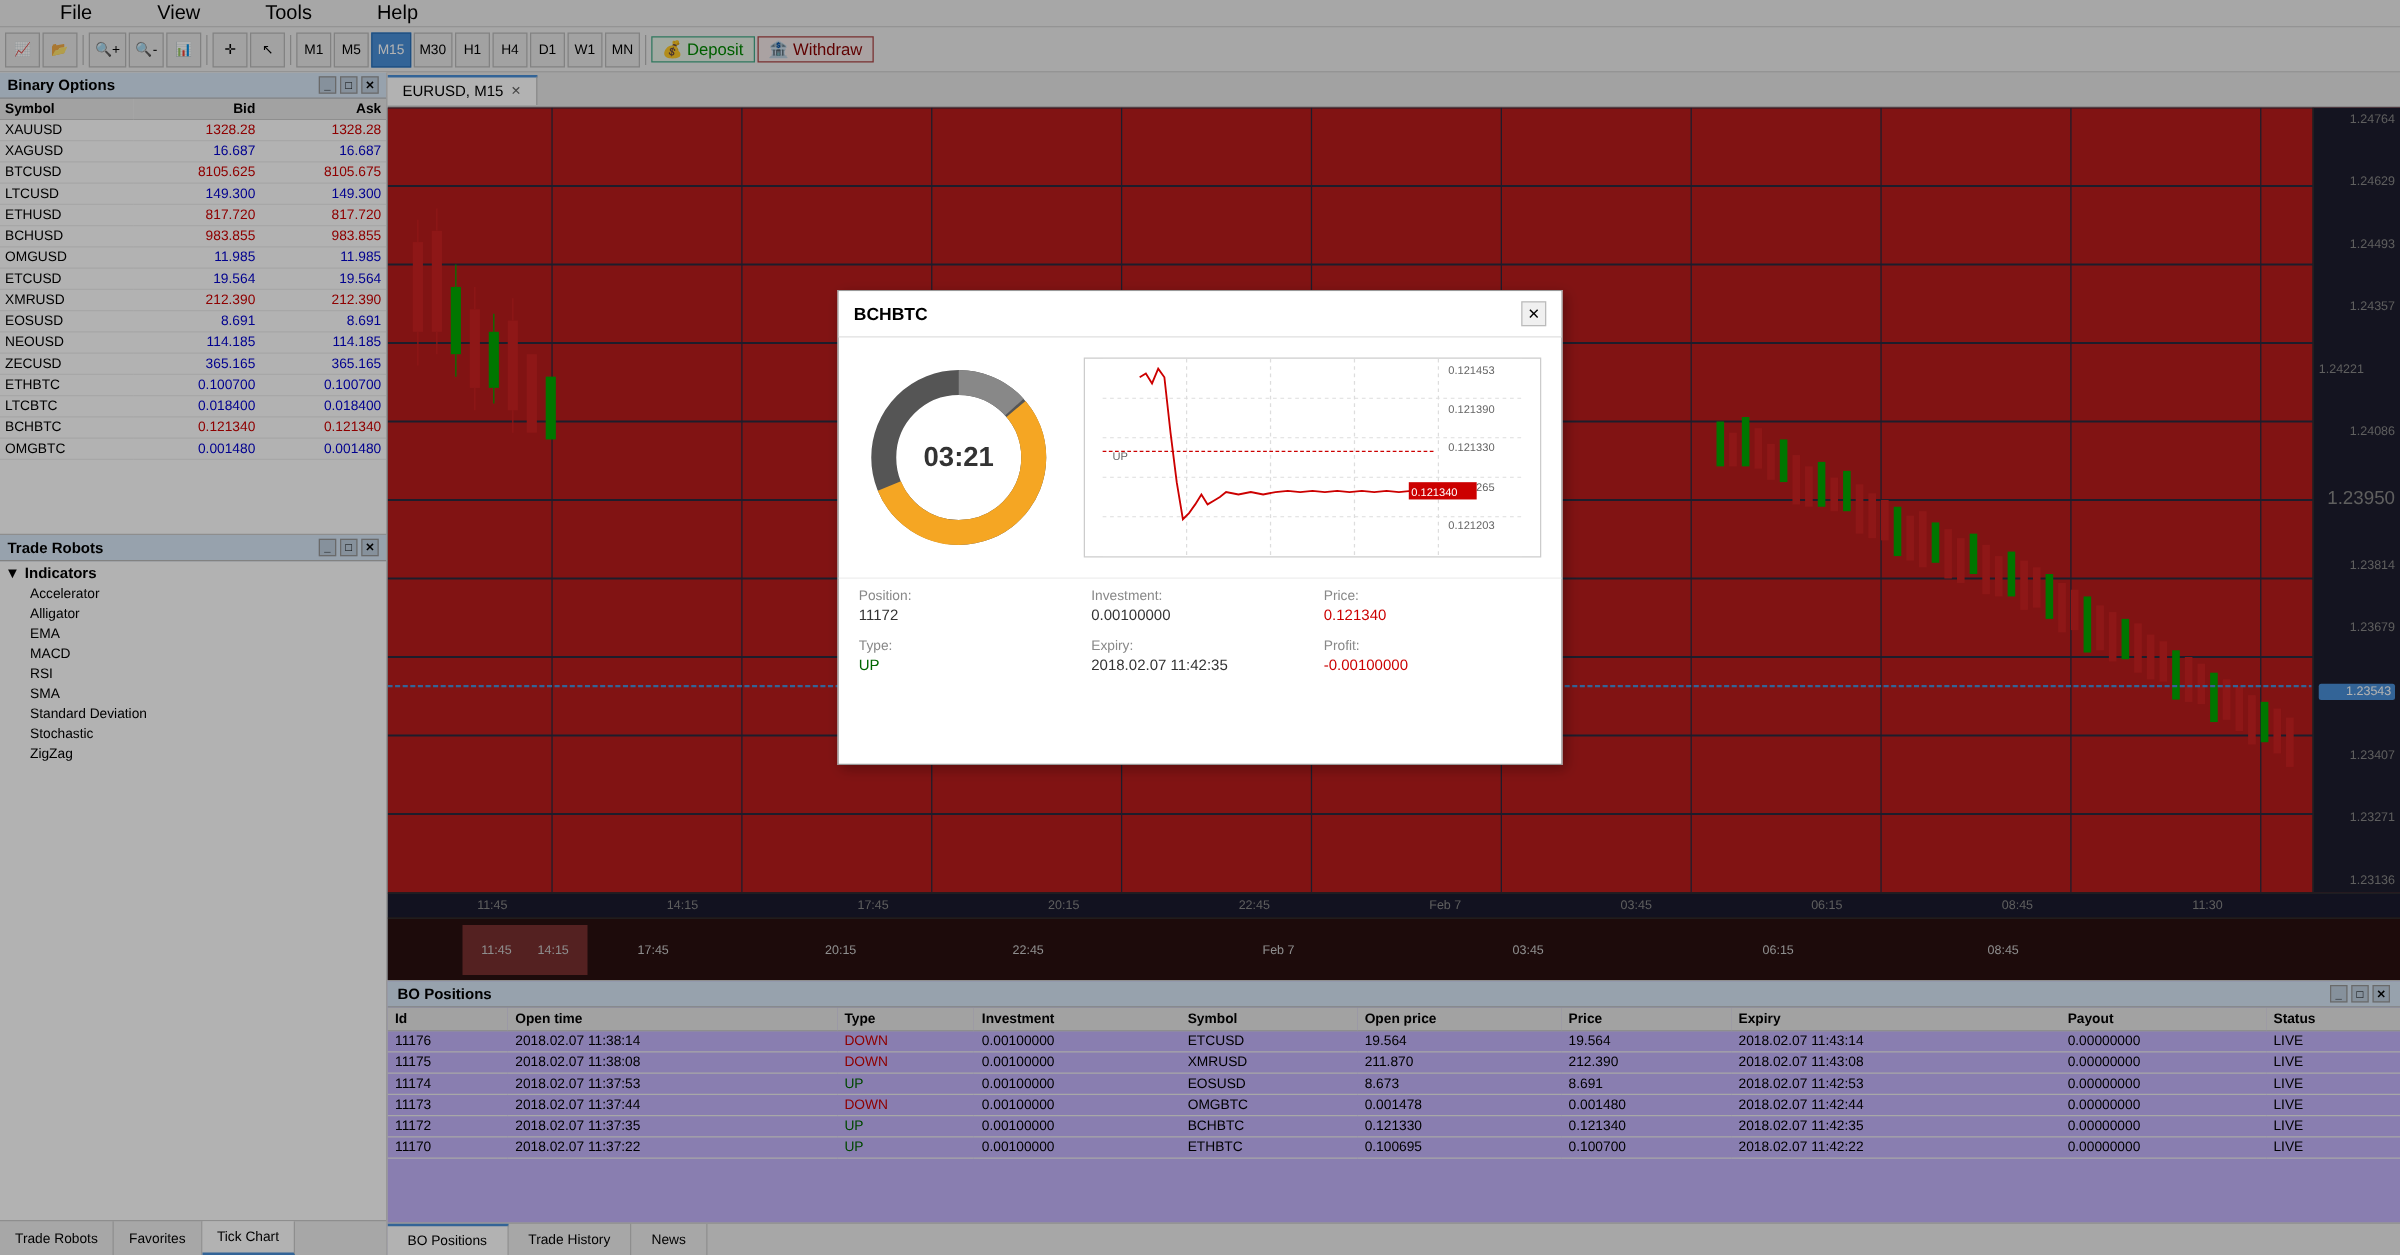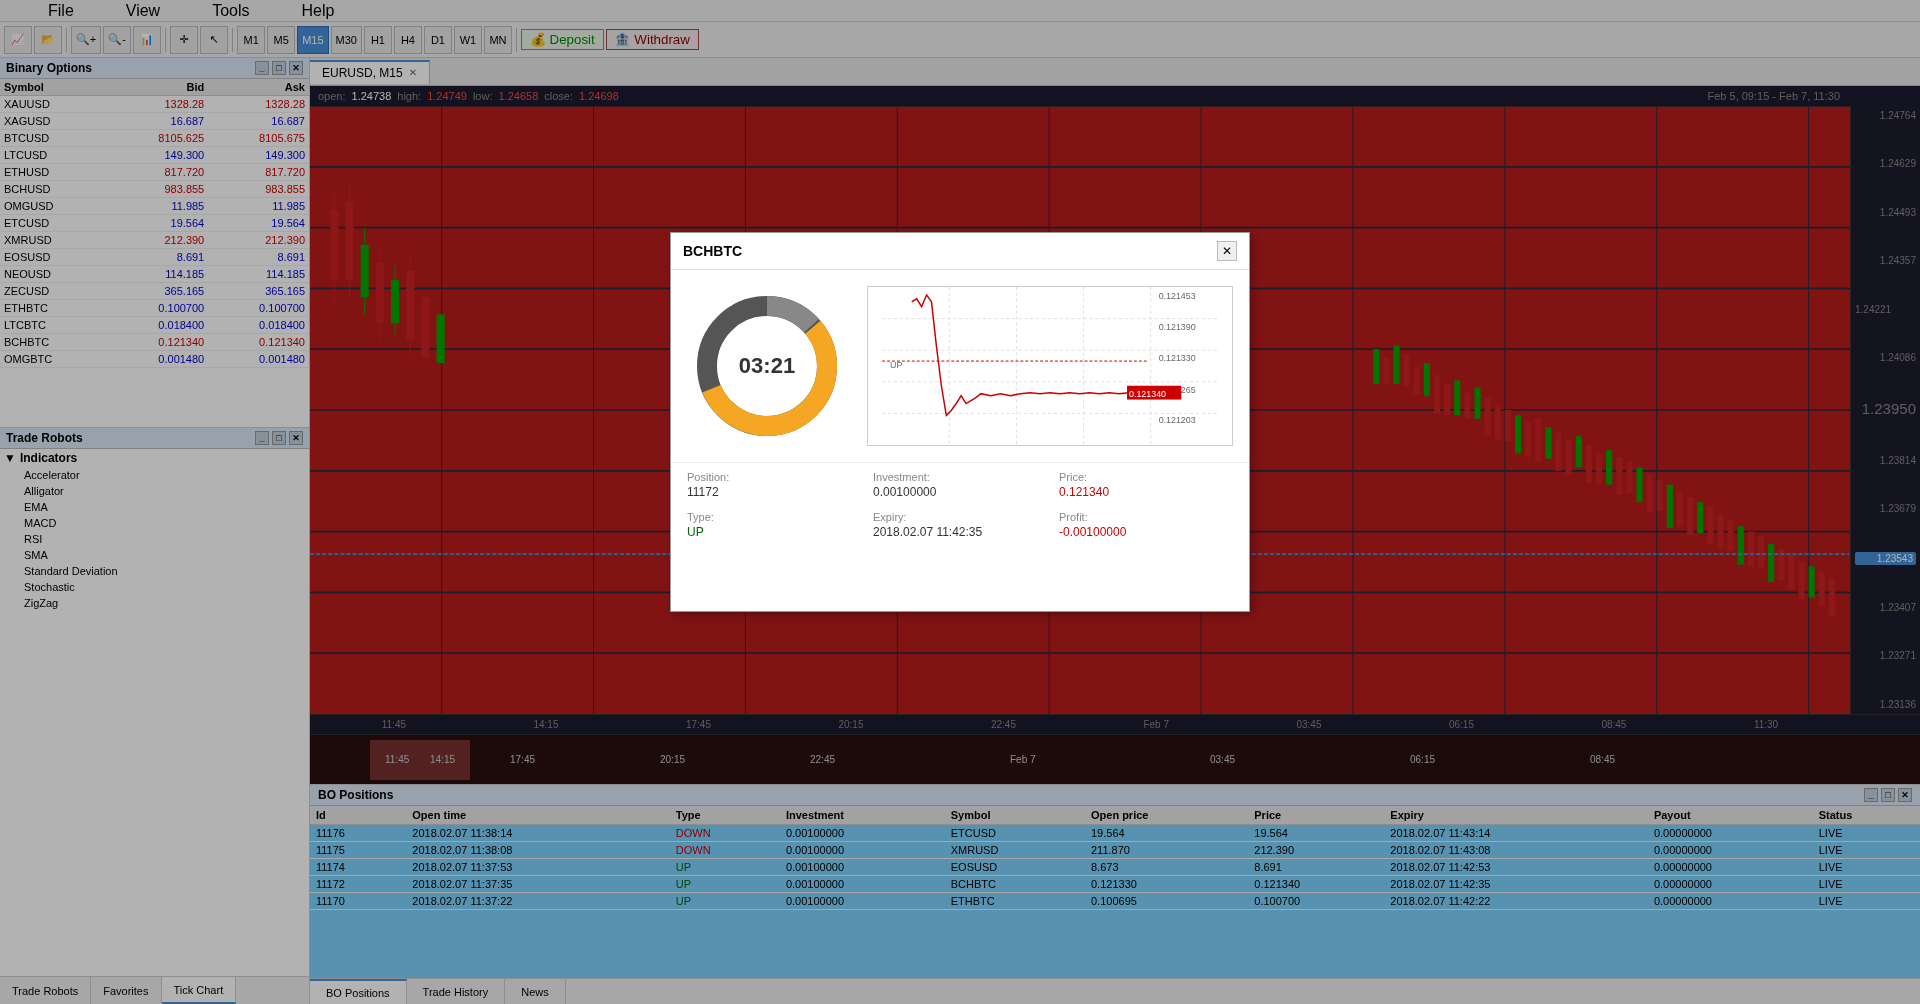--- a/index.html
+++ b/index.html
@@ -57,21 +57,21 @@
     
     .chart-tab-bar { height: 28px; background: #e8e8e8; display: flex; align-items: center; border-bottom: 1px solid #bbb; }
     .chart-tab { padding: 4px 12px; font-size: 12px; background: #fff; border-right: 1px solid #bbb; border-top: 2px solid #4a90d9; cursor: pointer; display: flex; align-items: center; gap: 6px; }
     .chart-tab-close { font-size: 10px; color: #666; cursor: pointer; }
 
     
     .chart-area { flex: 1; position: relative; background: #1a1a2e; overflow: hidden; }
     .chart-info-bar { background: #1a1a2e; color: #ccc; padding: 4px 8px; font-size: 11px; display: flex; align-items: center; gap: 6px; }
 
     
-    .bottom-panel { height: 220px; background: #7dd3fc; border-top: 1px solid #ccc; display: flex; flex-direction: column; }
+    .bottom-panel { height: 220px; background: #c4b5fd; border-top: 1px solid #ccc; display: flex; flex-direction: column; }
     .bottom-panel-header { background: #d8e8f8; padding: 3px 8px; font-size: 12px; font-weight: bold; display: flex; align-items: center; justify-content: space-between; border-bottom: 1px solid #bbb; }
     .positions-table { width: 100%; border-collapse: collapse; font-size: 11px; }
     .positions-table th { background: #e8e8e8; padding: 3px 6px; text-align: left; border-bottom: 1px solid #ccc; white-space: nowrap; }
     .positions-table td { padding: 2px 6px; border-bottom: 1px solid #f0f0f0; white-space: nowrap; }
     .type-down { color: #cc0000; }
     .type-up { color: #006600; }
     .positions-scroll { flex: 1; overflow-y: auto; }
 
     
     .bottom-tabs { height: 26px; display: flex; background: #f0f0f0; border-top: 1px solid #ccc; }
@@ -283,31 +283,20 @@
 
     <div class="chart-tab-bar">
       <div class="chart-tab">
         <span>EURUSD, M15</span>
         <span class="chart-tab-close">✕</span>
       </div>
     </div>
 
     <div class="chart-area" style="flex: 1; position: relative; display: flex; flex-direction: column;">
 
-      <div class="chart-info-bar">
-        <span style="color:#888;">open:</span>
-        <span style="color:#fff;">1.24738</span>
-        <span style="color:#888;">high:</span>
-        <span style="color:#ff4444;">1.24749</span>
-        <span style="color:#888;">low:</span>
-        <span style="color:#ff4444;">1.24658</span>
-        <span style="color:#888;">close:</span>
-        <span style="color:#ff4444;">1.24698</span>
-        <span style="position:absolute; right:80px; color:#888; font-size:11px;">Feb 5, 09:15 - Feb 7, 11:30</span>
-      </div>
 
       <div style="flex:1; position:relative; overflow:hidden; background:#b91c1c;">
         <svg width="100%" height="100%" viewBox="0 0 1590 350" preserveAspectRatio="none">
 
           <line x1="0" y1="0" x2="1590" y2="0" stroke="#2a2a3e" stroke-width="1"></line>
           <line x1="0" y1="35" x2="1590" y2="35" stroke="#2a2a3e" stroke-width="1"></line>
           <line x1="0" y1="70" x2="1590" y2="70" stroke="#2a2a3e" stroke-width="1"></line>
           <line x1="0" y1="105" x2="1590" y2="105" stroke="#2a2a3e" stroke-width="1"></line>
           <line x1="0" y1="140" x2="1590" y2="140" stroke="#2a2a3e" stroke-width="1"></line>
           <line x1="0" y1="175" x2="1590" y2="175" stroke="#2a2a3e" stroke-width="1"></line>
@@ -502,20 +491,32 @@
       <td class="type-up">UP</td>
       <td>0.00100000</td>
       <td>EOSUSD</td>
       <td>8.673</td>
       <td>8.691</td>
       <td>2018.02.07 11:42:53</td>
       <td>0.00000000</td>
       <td>LIVE</td>
     </tr>
               <tr>
+      <td>11173</td>
+      <td>2018.02.07 11:37:44</td>
+      <td class="type-down">DOWN</td>
+      <td>0.00100000</td>
+      <td>OMGBTC</td>
+      <td>0.001478</td>
+      <td>0.001480</td>
+      <td>2018.02.07 11:42:44</td>
+      <td>0.00000000</td>
+      <td>LIVE</td>
+    </tr>
+              <tr>
       <td>11172</td>
       <td>2018.02.07 11:37:35</td>
       <td class="type-up">UP</td>
       <td>0.00100000</td>
       <td>BCHBTC</td>
       <td>0.121330</td>
       <td>0.121340</td>
       <td>2018.02.07 11:42:35</td>
       <td>0.00000000</td>
       <td>LIVE</td>

